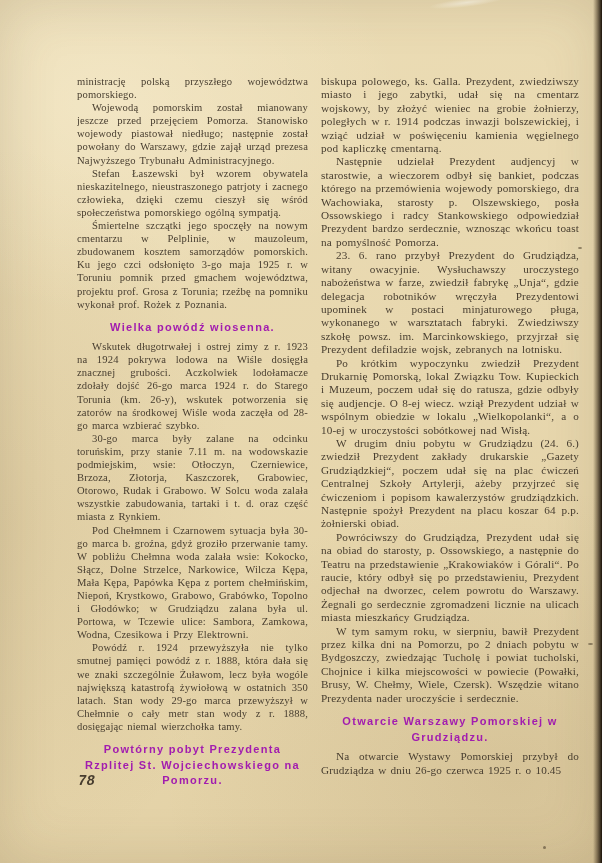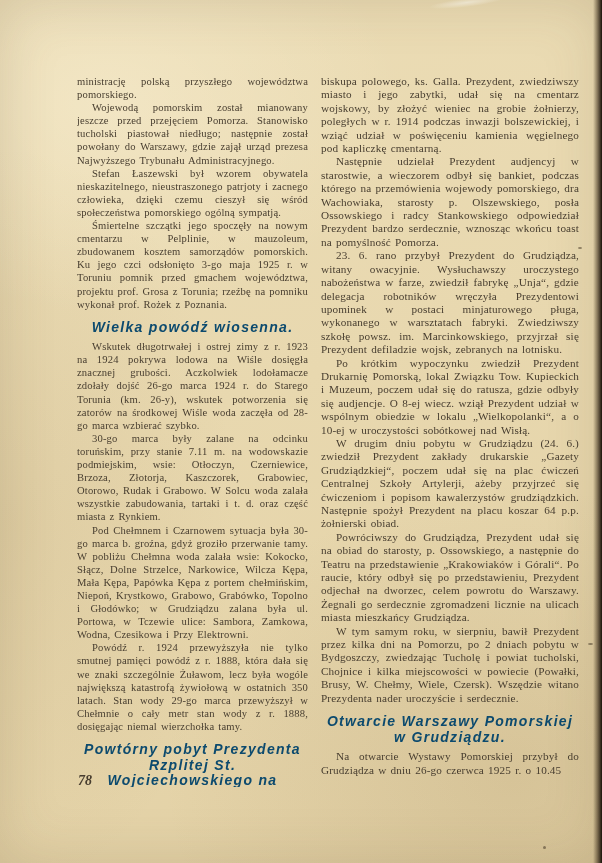--- a/index.html
+++ b/index.html
@@ -52,48 +52,47 @@
     text-indent: 15px;
     word-spacing: 1.2px;
     letter-spacing: 0.15px;
   }
   .col p.no-indent { text-indent: 0; }
 
   .section-heading {
     margin: 9px 0 5px 0;
     font-family: "Liberation Sans", "DejaVu Sans", sans-serif;
     font-weight: 700;
-    font-size: 14px;
+    font-size: 11px;
     line-height: 15.5px;
     letter-spacing: 1.3px;
     text-align: center;
-    color: #0c4a6e;
-    font-style: italic;
+    color: #a21caf;
   }
   .page-number {
     position: absolute; left: 78px; top: 773px;
-    font-family: Liberation Serif, serif;
+    font-family: Liberation Mono, monospace;
     font-style: italic;
     font-weight: 700;
     font-size: 14px;
     color: #473d2f;
   }
 </style>
 </head>
 <body>
 
 <div class="paper"></div>
 <div class="scratch"></div>
 <div class="speck s1"></div>
 <div class="speck s2"></div>
 <div class="speck s3"></div>
 
 <div class="col col-left">
   <p class="no-indent">ministrację polską przyszłego województwa pomorskiego.</p>
-  <p>Wojewodą pomorskim został mianowany jeszcze przed przejęciem Pomorza. Stanowisko tucholski piastował niedługo; następnie został powołany do Warszawy, gdzie zajął urząd prezesa Najwyższego Trybunału Administracyjnego.</p>
+  <p>Wojewodą pomorskim został mianowany jeszcze przed przejęciem Pomorza. Stanowisko wojewody piastował niedługo; następnie został powołany do Warszawy, gdzie zajął urząd prezesa Najwyższego Trybunału Administracyjnego.</p>
   <p>Stefan Łaszewski był wzorem obywatela nieskazitelnego, nieustraszonego patrjoty i zacnego człowieka, dzięki czemu cieszył się wśród społeczeństwa pomorskiego ogólną sympatją.</p>
   <p>Śmiertelne szczątki jego spoczęły na nowym cmentarzu w Pelplinie, w mauzoleum, zbudowanem kosztem samorządów pomorskich. Ku jego czci odsłonięto 3-go maja 1925 r. w Toruniu pomnik przed gmachem województwa, projektu prof. Grosa z Torunia; rzeźbę na pomniku wykonał prof. Rożek z Poznania.</p>
   <h2 class="section-heading">Wielka powódź wiosenna.</h2>
   <p>Wskutek długotrwałej i ostrej zimy z r. 1923 na 1924 pokrywa lodowa na Wiśle dosięgła znacznej grubości. Aczkolwiek lodołamacze zdołały dojść 26-go marca 1924 r. do Starego Torunia (km. 26-y), wskutek potworzenia się zatorów na środkowej Wiśle woda zaczęła od 28-go marca wzbierać szybko.</p>
   <p>30-go marca były zalane na odcinku toruńskim, przy stanie 7.11 m. na wodowskazie podmiejskim, wsie: Otłoczyn, Czerniewice, Brzoza, Złotorja, Kaszczorek, Grabowiec, Otorowo, Rudak i Grabowo. W Solcu woda zalała wszystkie zabudowania, tartaki i t. d. oraz część miasta z Rynkiem.</p>
   <p>Pod Chełmnem i Czarnowem sytuacja była 30-go marca b. groźna, gdyż groziło przerwanie tamy. W pobliżu Chełmna woda zalała wsie: Kokocko, Słącz, Dolne Strzelce, Narkowice, Wilcza Kępa, Mała Kępa, Papówka Kępa z portem chełmińskim, Niepoń, Krystkowo, Grabowo, Grabówko, Topolno i Głodówko; w Grudziądzu zalana była ul. Portowa, w Tczewie ulice: Sambora, Zamkowa, Wodna, Czesikowa i Przy Elektrowni.</p>
   <p>Powódź r. 1924 przewyższyła nie tylko smutnej pamięci powódź z r. 1888, która dała się we znaki szczególnie Żuławom, lecz była wogóle największą katastrofą żywiołową w ostatnich 350 latach. Stan wody 29-go marca przewyższył w Chełmnie o cały metr stan wody z r. 1888, dosięgając niemal wierzchołka tamy.</p>
   <h2 class="section-heading">Powtórny pobyt Prezydenta Rzplitej St. Wojciechowskiego na Pomorzu.</h2>
 
 </div>

